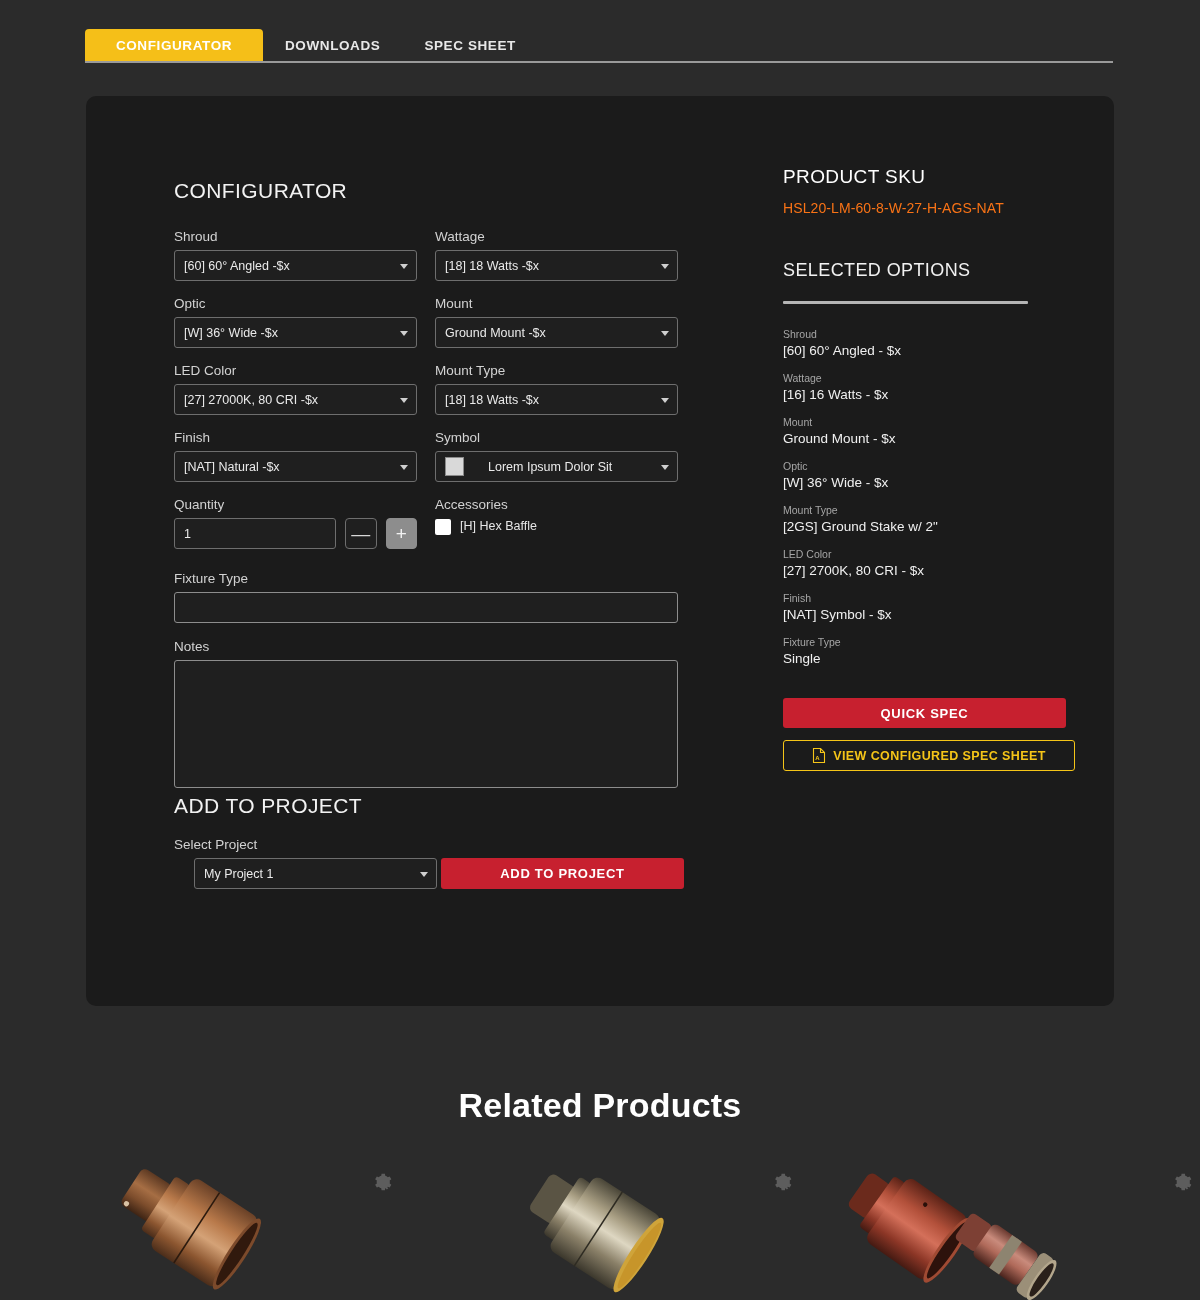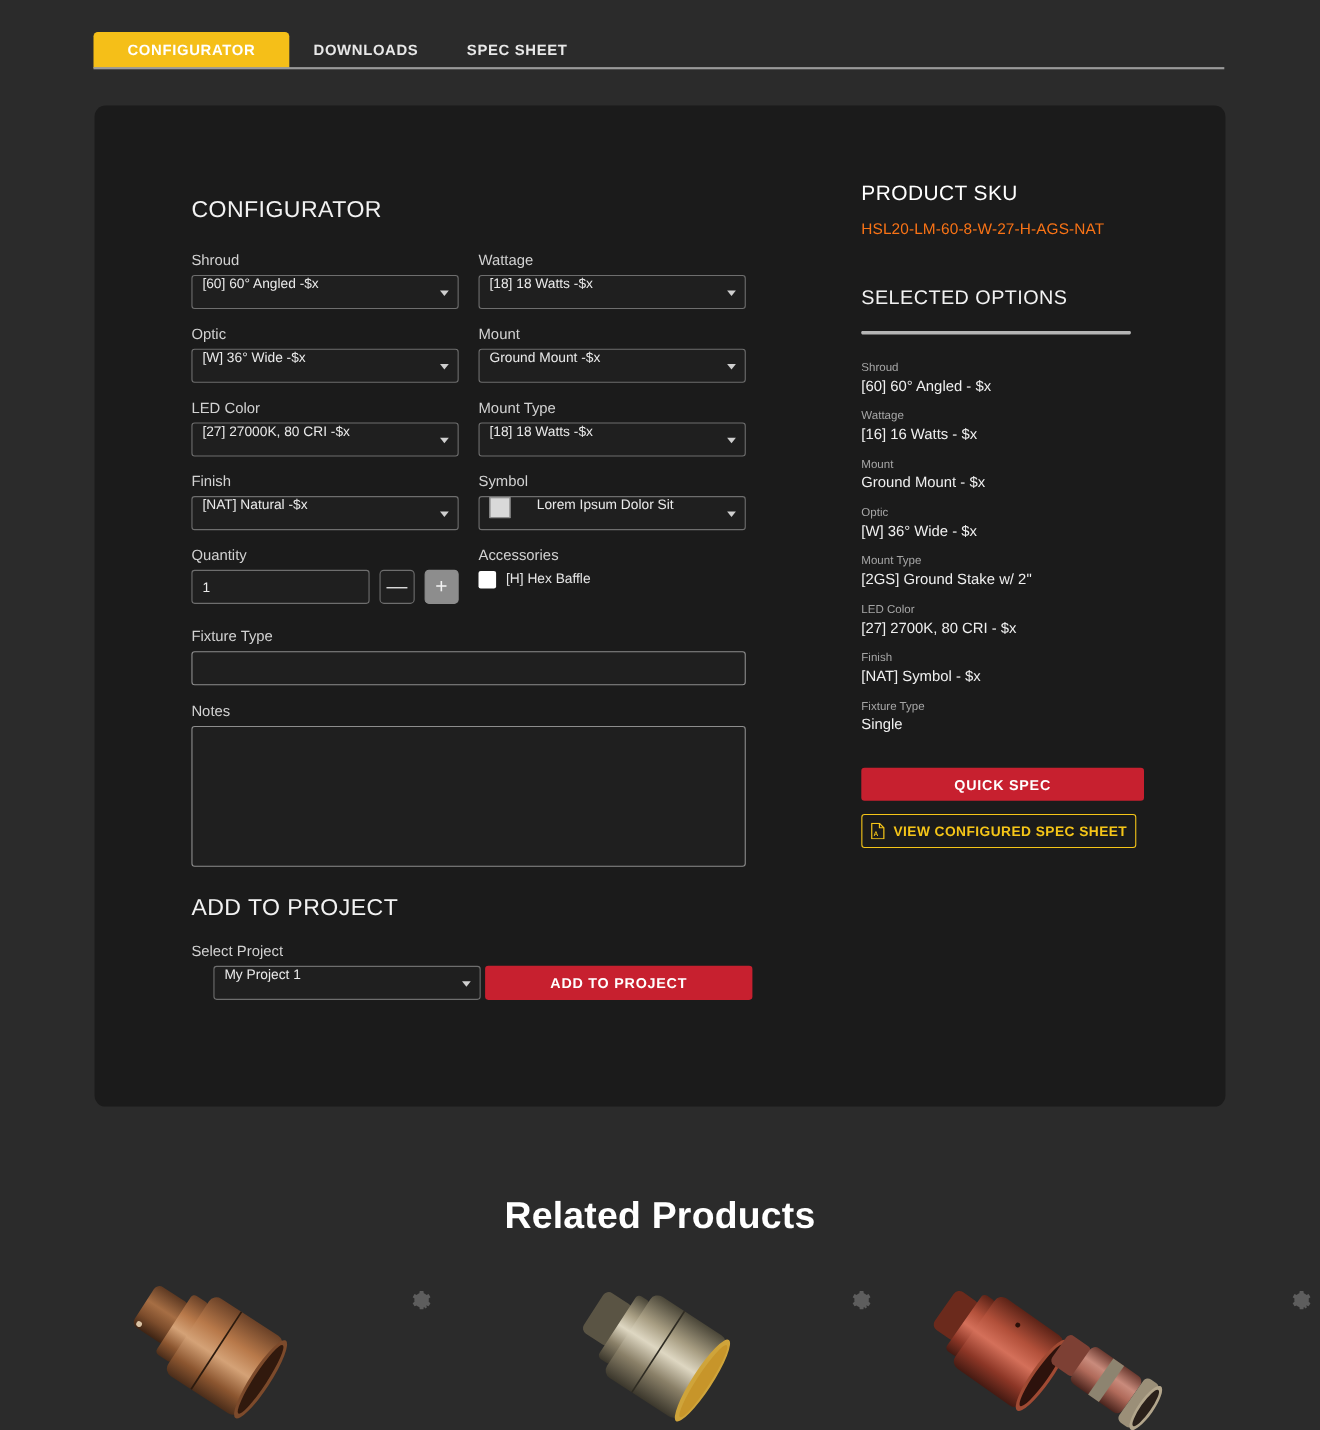--- a/index.html
+++ b/index.html
@@ -42,21 +42,21 @@
   .form { position: absolute; left: 88px; top: 83px; width: 520px; }
   .grid2 { display: grid; grid-template-columns: 243px 243px; column-gap: 18px; }
   .field { margin-bottom: 15px; }
   .label {
     font-size: 13.5px; color: #d2d2d2; margin-bottom: 6px; display: block;
     font-weight: 400;
   }
   .select {
     position: relative; height: 31px; width: 100%;
     border: 1px solid #6e6e6e; border-radius: 3px; background: #1f1f1f;
-    display: flex; align-items: flex-start; padding: 0 18px 0 9px;
+    display: flex; align-items: center; padding: 0 18px 0 9px;
     font-size: 12.5px; color: #eaeaea; cursor: pointer;
   }
   .caret {
     position: absolute; right: 8px; top: 50%; width: 0; height: 0;
     margin-top: -2px;
     border-left: 4.5px solid transparent; border-right: 4.5px solid transparent;
     border-top: 5px solid #cfcfcf;
   }
   .swatch {
     width: 19px; height: 19px; background: #d9d9d9; border: 1px solid #8a8a8a;
@@ -88,21 +88,21 @@
     background: #1f1f1f; color: #eaeaea; font-size: 12.5px; padding: 0 9px;
     font-family: "Liberation Sans", sans-serif;
   }
   .textarea {
     width: 504px; height: 128px; border: 1px solid #8d8d8d; border-radius: 3px;
     background: #1f1f1f; color: #eaeaea; font-size: 12.5px; padding: 8px 9px;
     resize: none; font-family: "Liberation Sans", sans-serif;
   }
 
   
-  .addproj { position: absolute; left: 88px; top: 718px; width: 520px; }
+  .addproj { position: absolute; left: 88px; top: 698px; width: 520px; }
   .btn-red {
     background: #c7202f; color: #ffffff; border: none; border-radius: 3px;
     font-size: 13px; font-weight: 700; letter-spacing: .7px; cursor: pointer;
     font-family: "Liberation Sans", sans-serif;
   }
 
   
   .sidebar { position: absolute; left: 697px; top: 70px; width: 245px; }
   .sku-head {
     font-size: 19px; color: #ffffff; letter-spacing: .4px; font-weight: 400;
@@ -114,25 +114,25 @@
     margin-top: 44px;
   }
   .divider {
     height: 3px; background: #b5b5b5; margin-top: 20px; border-radius: 1px;
   }
   .opt { margin-top: 14px; }
   .opt-label { font-size: 10.5px; color: #a6a6a6; margin-bottom: 3px; }
   .opt-value { font-size: 13.5px; color: #f0f0f0; }
 
   .quickspec {
-    display: block; width: 257px; height: 30px; margin-top: 32px;
+    display: block; width: 283px; height: 30px; margin-top: 32px;
   }
   .specsheet {
     display: flex; align-items: center; justify-content: center; gap: 7px;
-    width: 250px; height: 31px; margin-top: 12px;
+    width: 292px; height: 31px; margin-top: 12px;
     border: 1.5px solid #f5c518; border-radius: 3px; background: transparent;
     color: #f5c518; font-size: 12.5px; font-weight: 700; letter-spacing: .4px;
     cursor: pointer; font-family: "Liberation Sans", sans-serif;
   }
 
   
   .related-title {
     position: absolute; left: 0; top: 1086px; width: 1200px; text-align: center;
     font-size: 34px; font-weight: 700; color: #ffffff; letter-spacing: .2px;
   }

